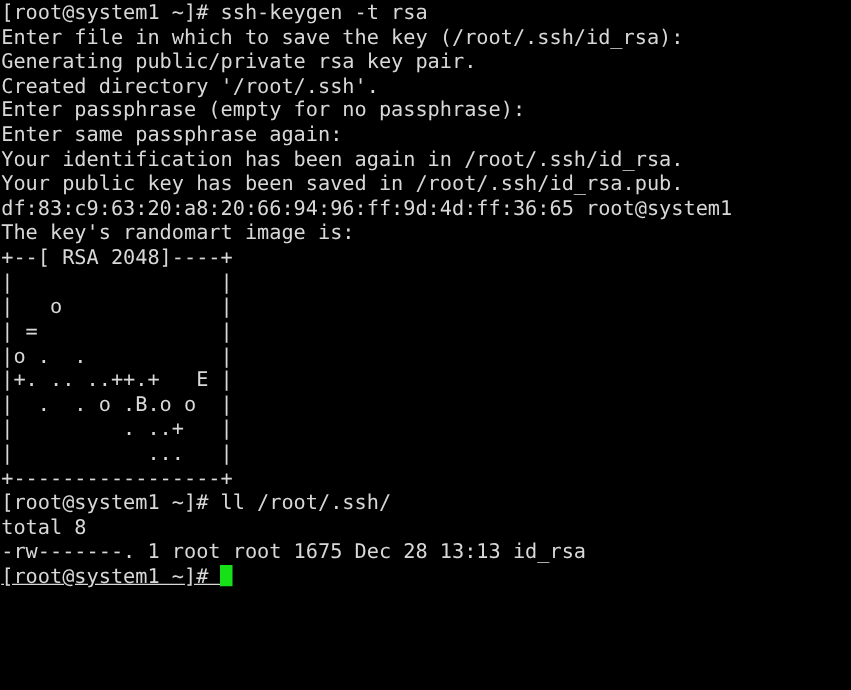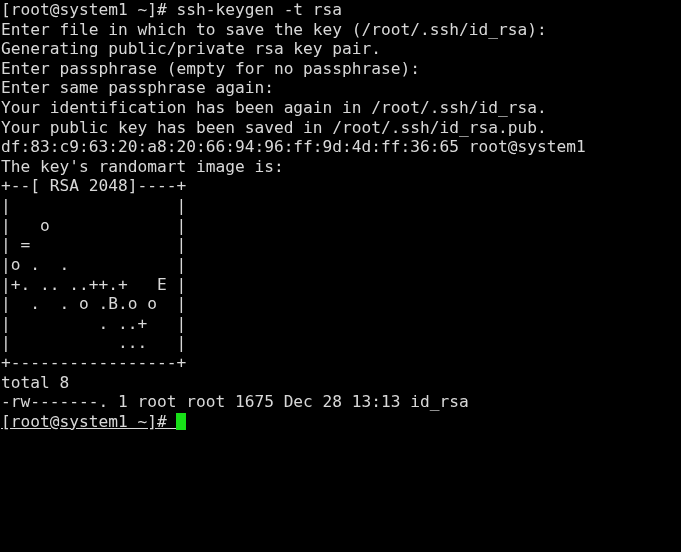--- a/index.html
+++ b/index.html
@@ -56,37 +56,39 @@
 </style>
 </head>
 <body>
 
 <div id="terminal" style="background: rgb(0, 0, 0); color: rgb(216, 216, 216);">
   <div class="screen">
 
     <div class="line">[root@system1 ~]# ssh-keygen -t rsa</div>
     <div class="line">Enter file in which to save the key (/root/.ssh/id_rsa): </div>
     <div class="line">Generating public/private rsa key pair.</div>
+    <div class="line">Created directory '/root/.ssh'.</div>
     <div class="line">Enter passphrase (empty for no passphrase): </div>
     <div class="line">Enter same passphrase again: </div>
     <div class="line">Your identification has been again in /root/.ssh/id_rsa.</div>
     <div class="line">Your public key has been saved in /root/.ssh/id_rsa.pub.</div>
     <div class="line">df:83:c9:63:20:a8:20:66:94:96:ff:9d:4d:ff:36:65 root@system1</div>
     <div class="line">The key's randomart image is:</div>
 
     <div class="line">+--[ RSA 2048]----+</div>
     <div class="line">|                 |</div>
     <div class="line">|   o             |</div>
     <div class="line">| =               |</div>
     <div class="line">|o .  .           |</div>
     <div class="line">|+. .. ..++.+   E |</div>
     <div class="line">|  .  . o .B.o o  |</div>
     <div class="line">|         . ..+   |</div>
     <div class="line">|           ...   |</div>
     <div class="line">+-----------------+</div>
 
+    <div class="line">[root@system1 ~]# ll /root/.ssh/</div>
     <div class="line">total 8</div>
     <div class="line">-rw-------. 1 root root 1675 Dec 28 13:13 id_rsa</div>
 
     <div class="cursor-line"><span>[root@system1 ~]# </span><span class="cursor-block" style="background: rgb(24, 224, 24);"></span></div>
 
   </div>
 </div>
 
 </body></html>

